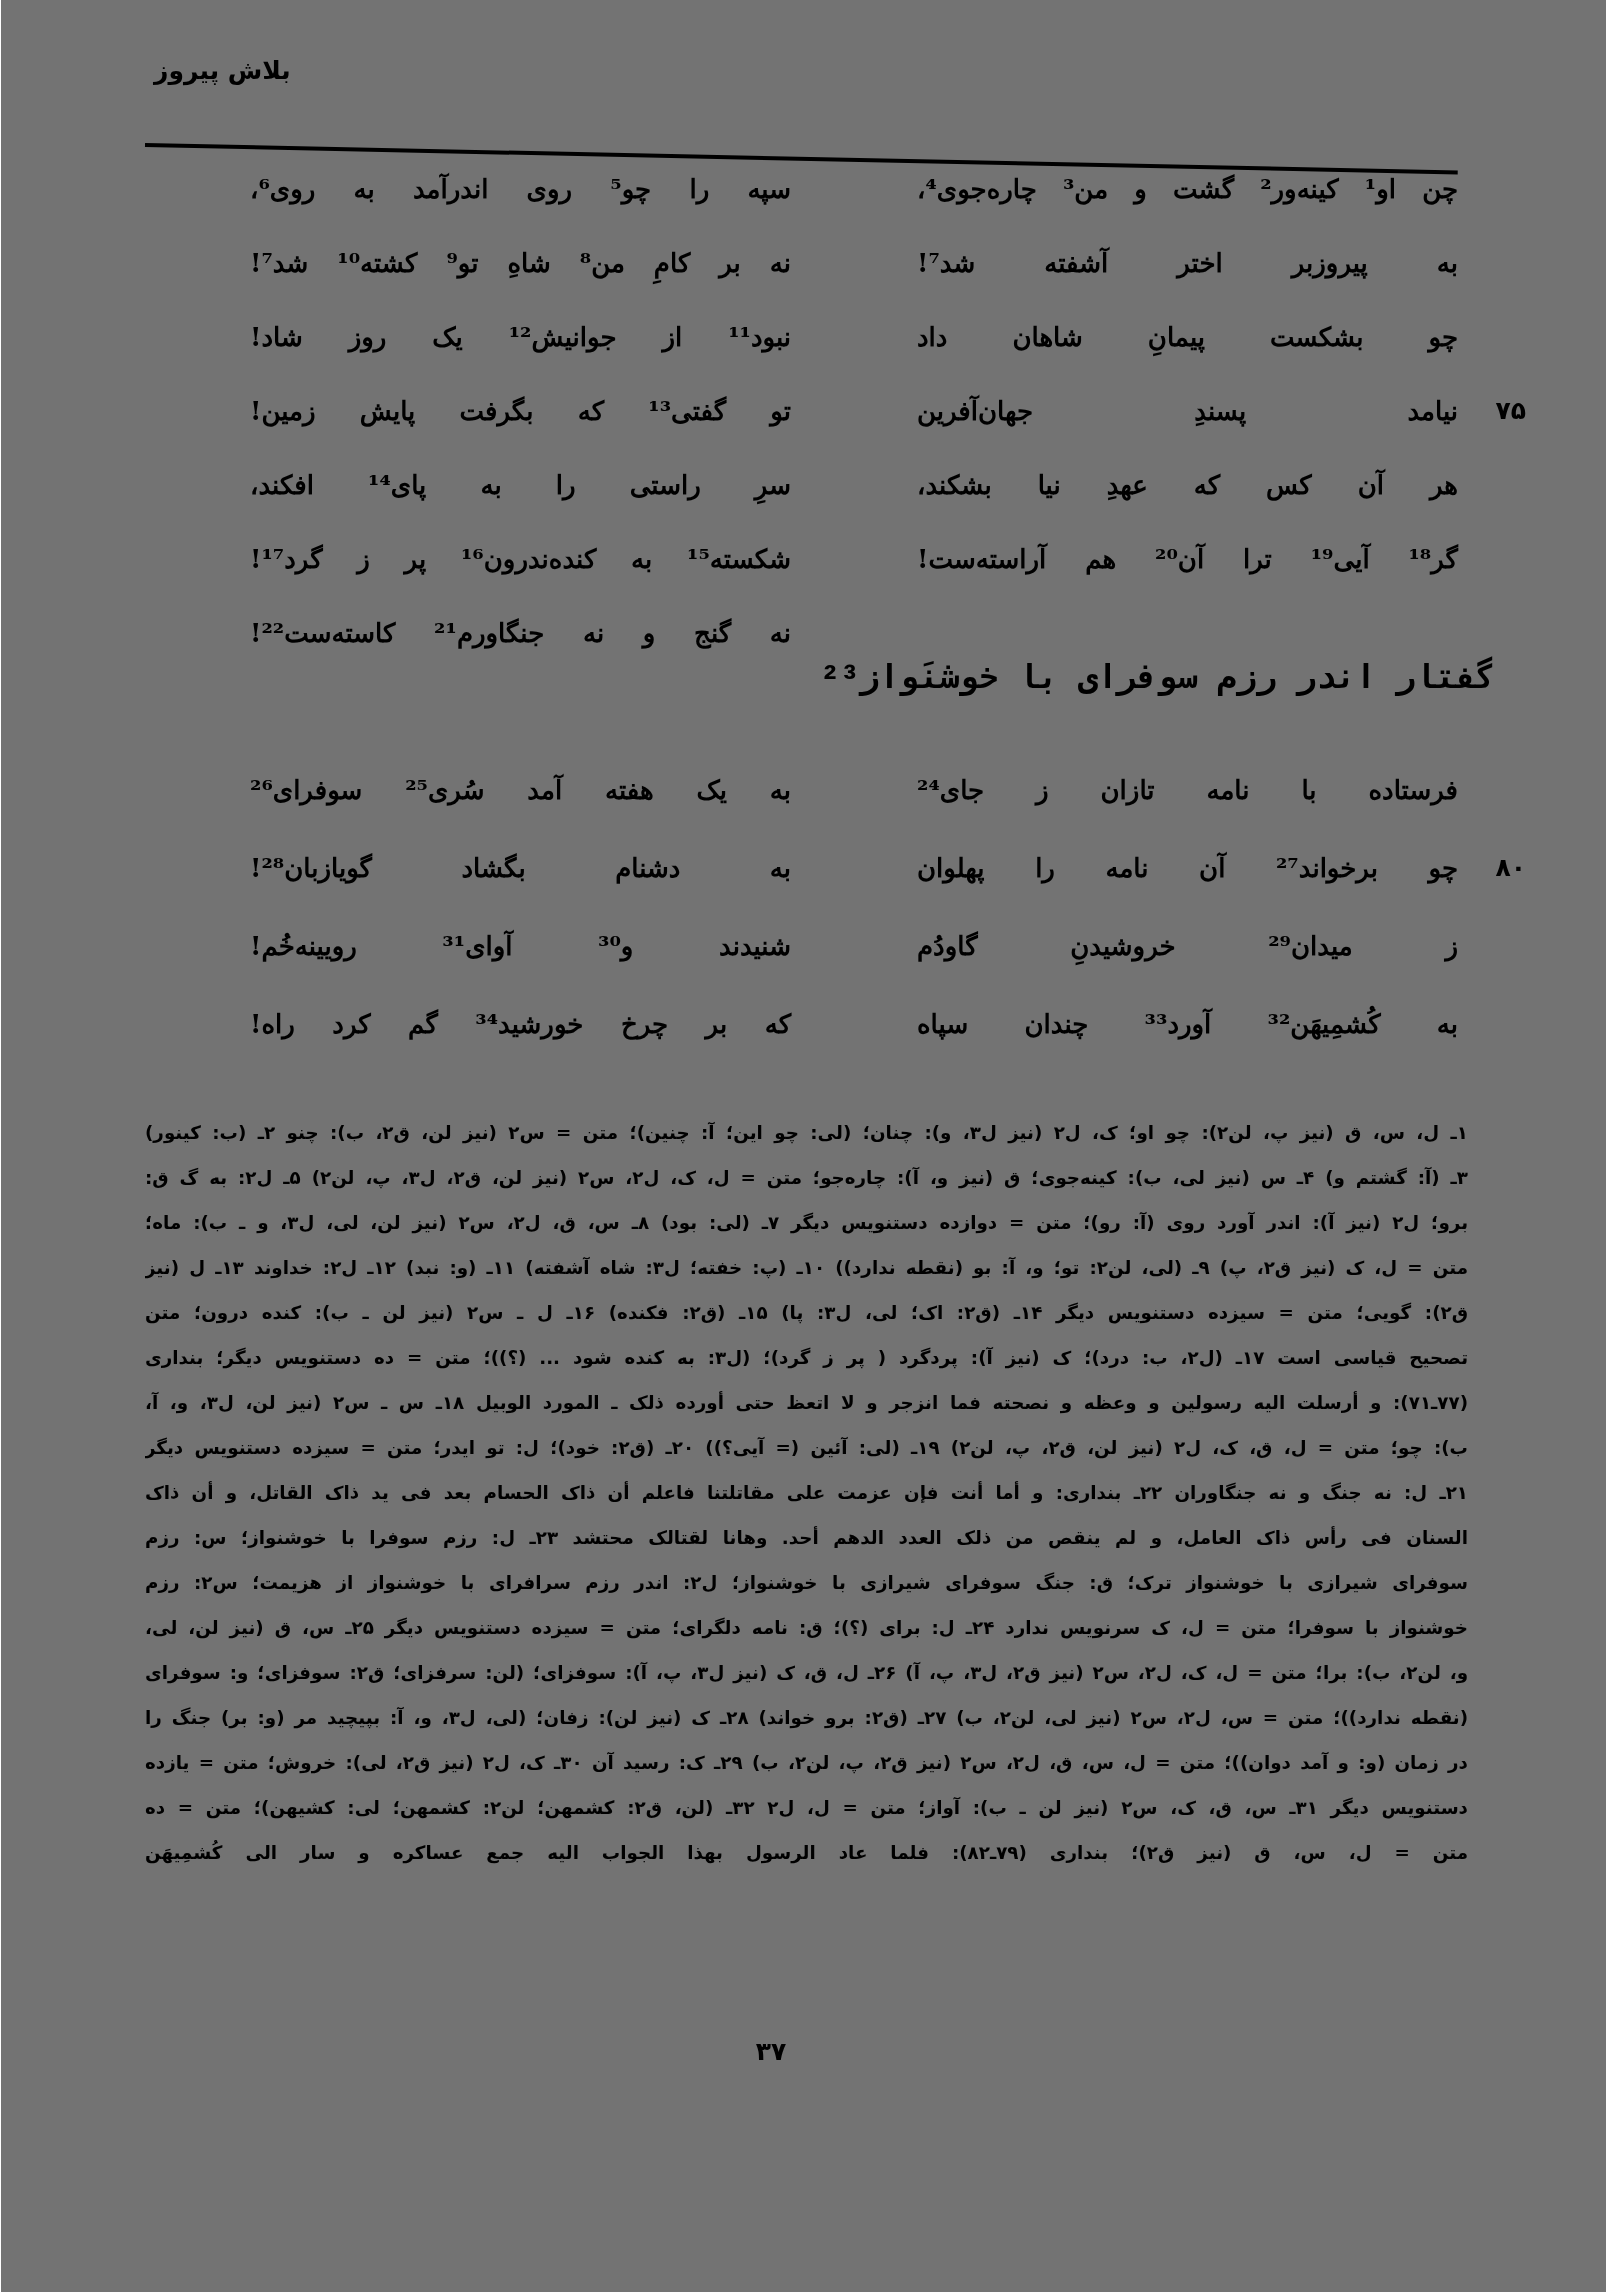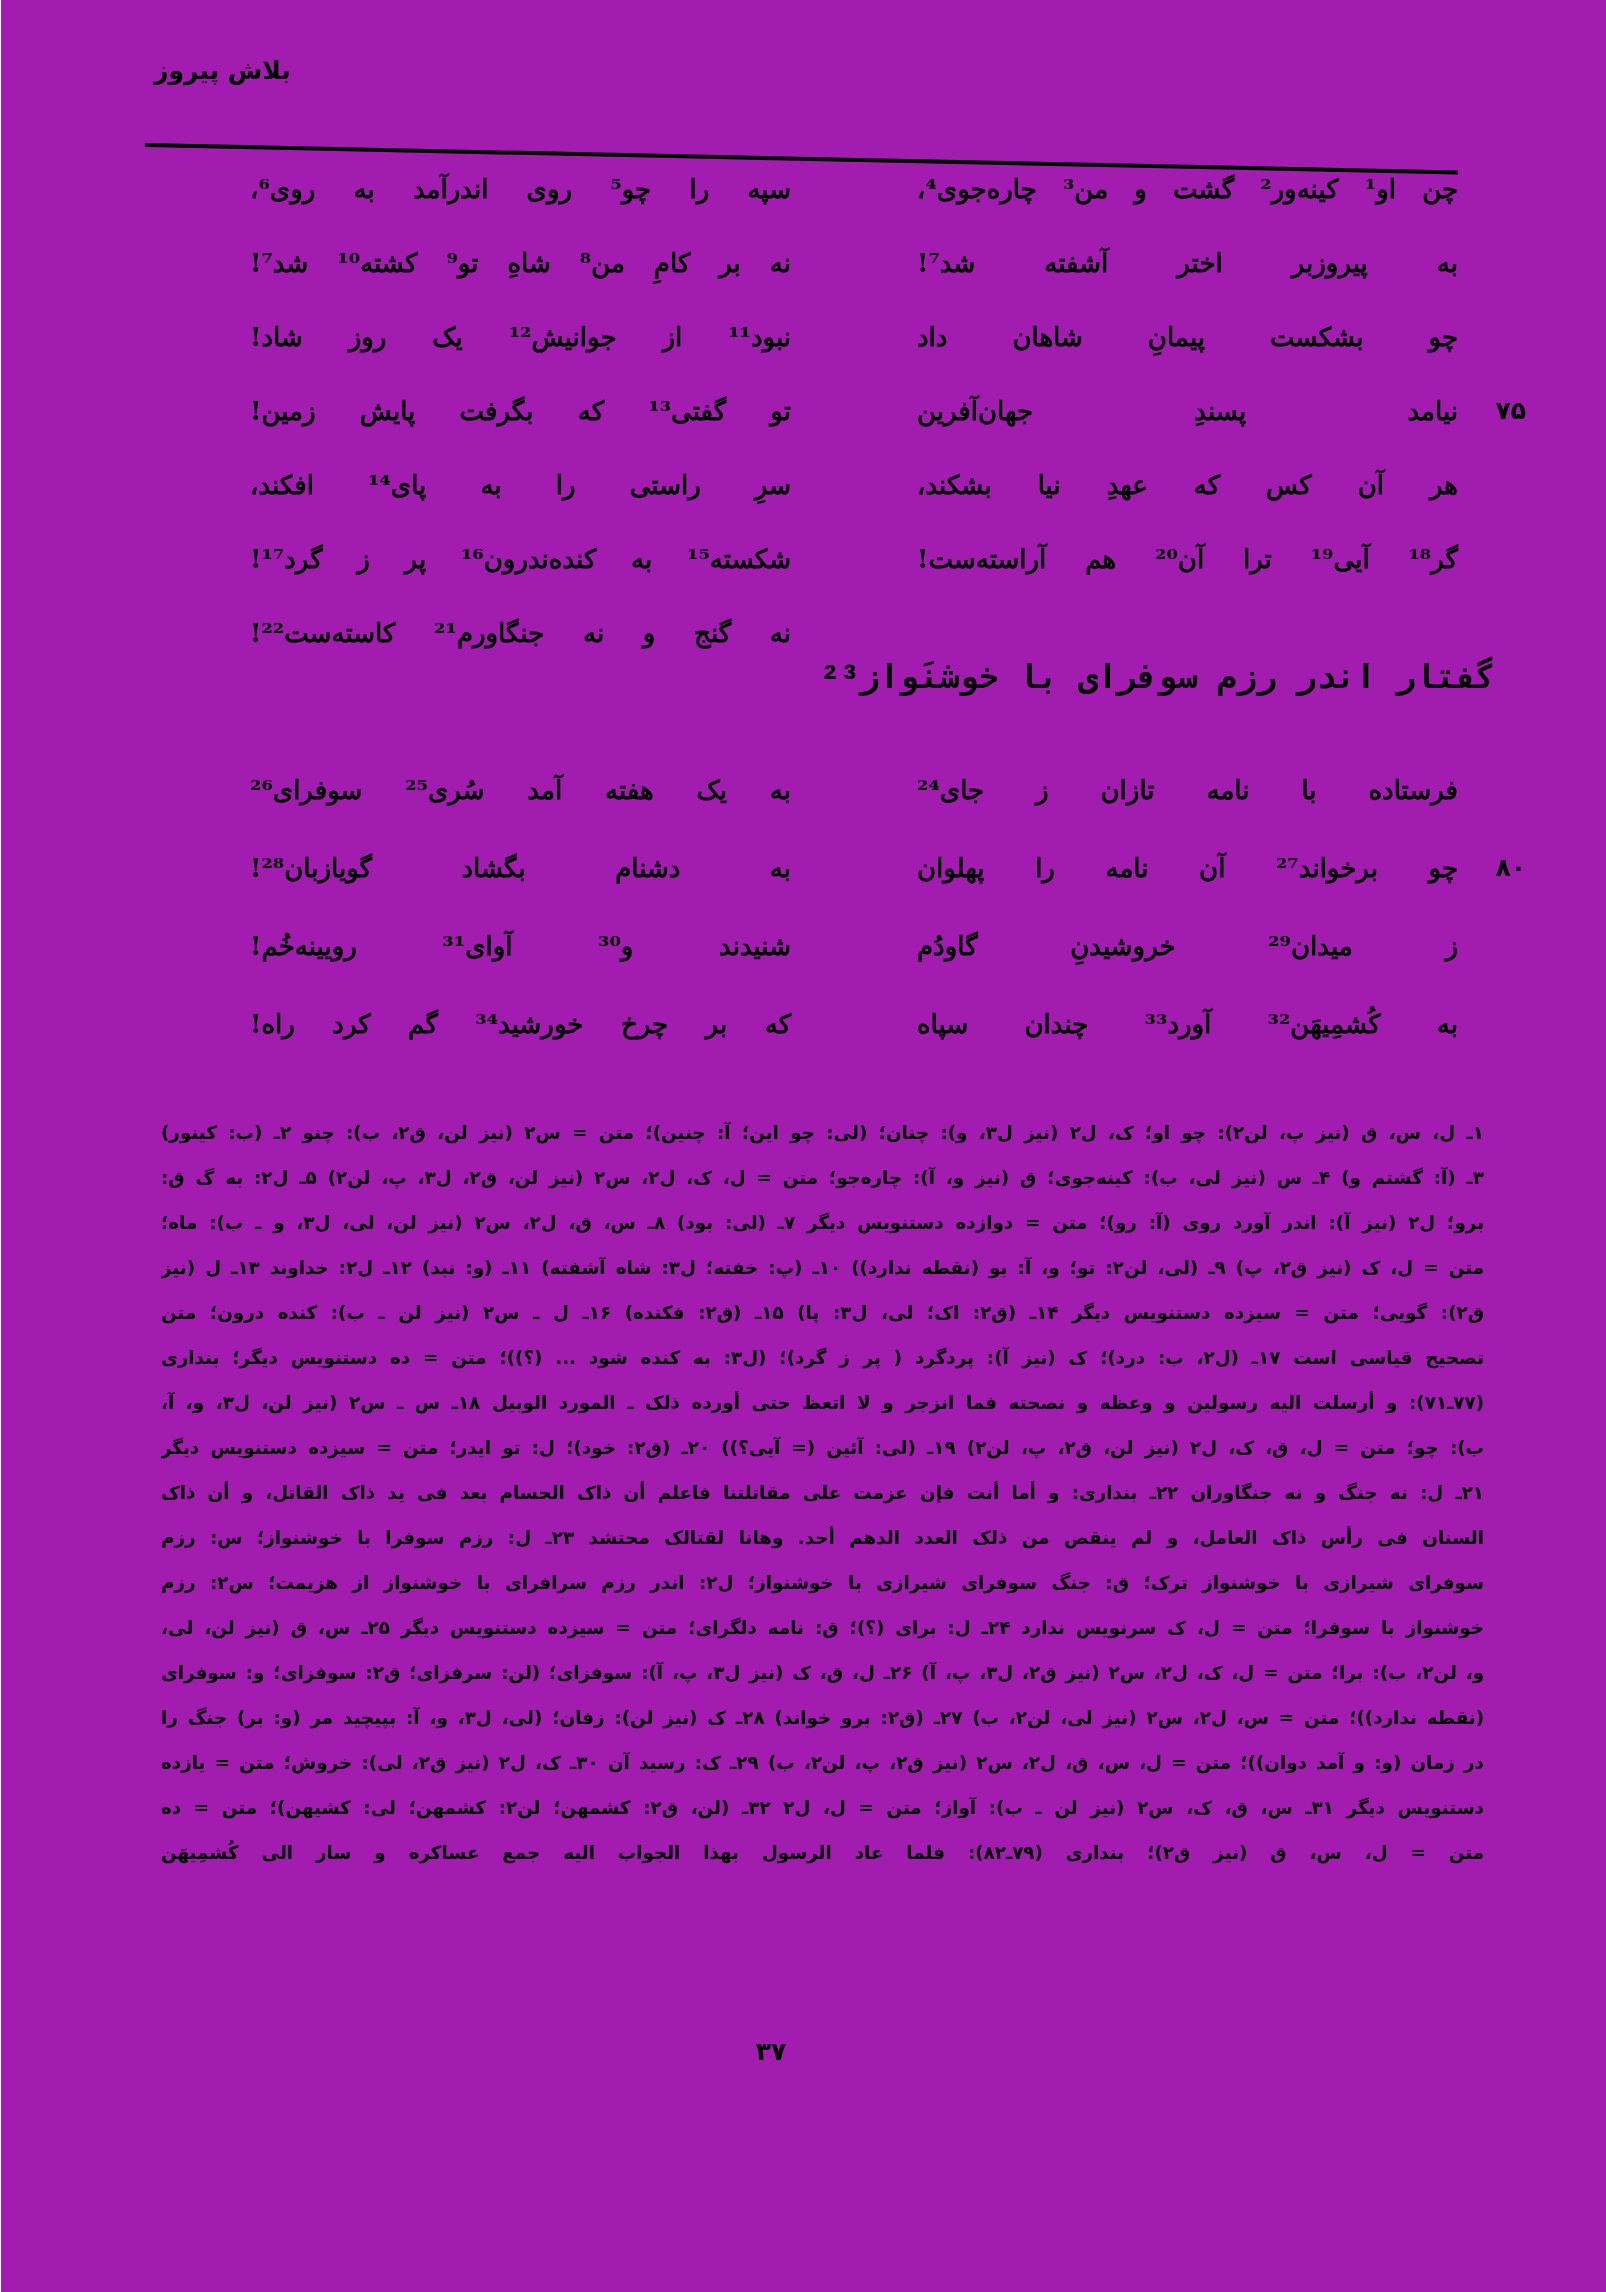--- a/index.html
+++ b/index.html
@@ -1,20 +1,20 @@
 <!DOCTYPE html>
 <html lang="fa" dir="rtl"><head>
   <meta charset="utf-8">
   <style>
     * { box-sizing: border-box; margin: 0; padding: 0; }
     html, body {
       width: 1607px; height: 2292px; background: #ffffff; color: #000000;
       font-family: "DejaVu Sans", sans-serif;
     }
-    .page { position: relative; width: 1607px; height: 2292px; background: #a21caf; overflow: hidden; }
+    .page { position: relative; width: 1607px; height: 2292px; background: #737373; overflow: hidden; }
 
     
     .running-head {
       position: absolute; left: 154px; top: 56px;
       font-family: "DejaVu Sans", sans-serif; font-weight: bold; font-size: 25px;
       direction: rtl;
     }
     .head-rule {
       position: absolute; left: 145px; top: 143px; width: 1313px; height: 3.9px;
       background: #000; transform: rotate(1.2deg); transform-origin: left center;
@@ -42,21 +42,21 @@
 
     
     .section-title {
       position: absolute; left: 0; width: 1495px; top: 657px; text-align: right;
       font-family: Liberation Mono, monospace; font-weight: bold; font-size: 33px;
       direction: rtl;
     }
 
     
     .footnotes {
-      position: absolute; left: 161px; top: 1110px; width: 1323px;
+      position: absolute; left: 145px; top: 1110px; width: 1323px;
       direction: rtl; text-align: justify;
       font-family: "DejaVu Sans", sans-serif; font-weight: bold; font-size: 18.3px;
       line-height: 45px;
     }
     .footnotes p { text-align: justify; text-align-last: justify; white-space: nowrap; overflow: hidden; }
     .footnotes p.last { text-align-last: right; }
 
     .page-number {
       position: absolute; left: 0; width: 1542px; top: 2037px; text-align: center;
       font-family: "DejaVu Sans", sans-serif; font-weight: bold; font-size: 25px;

